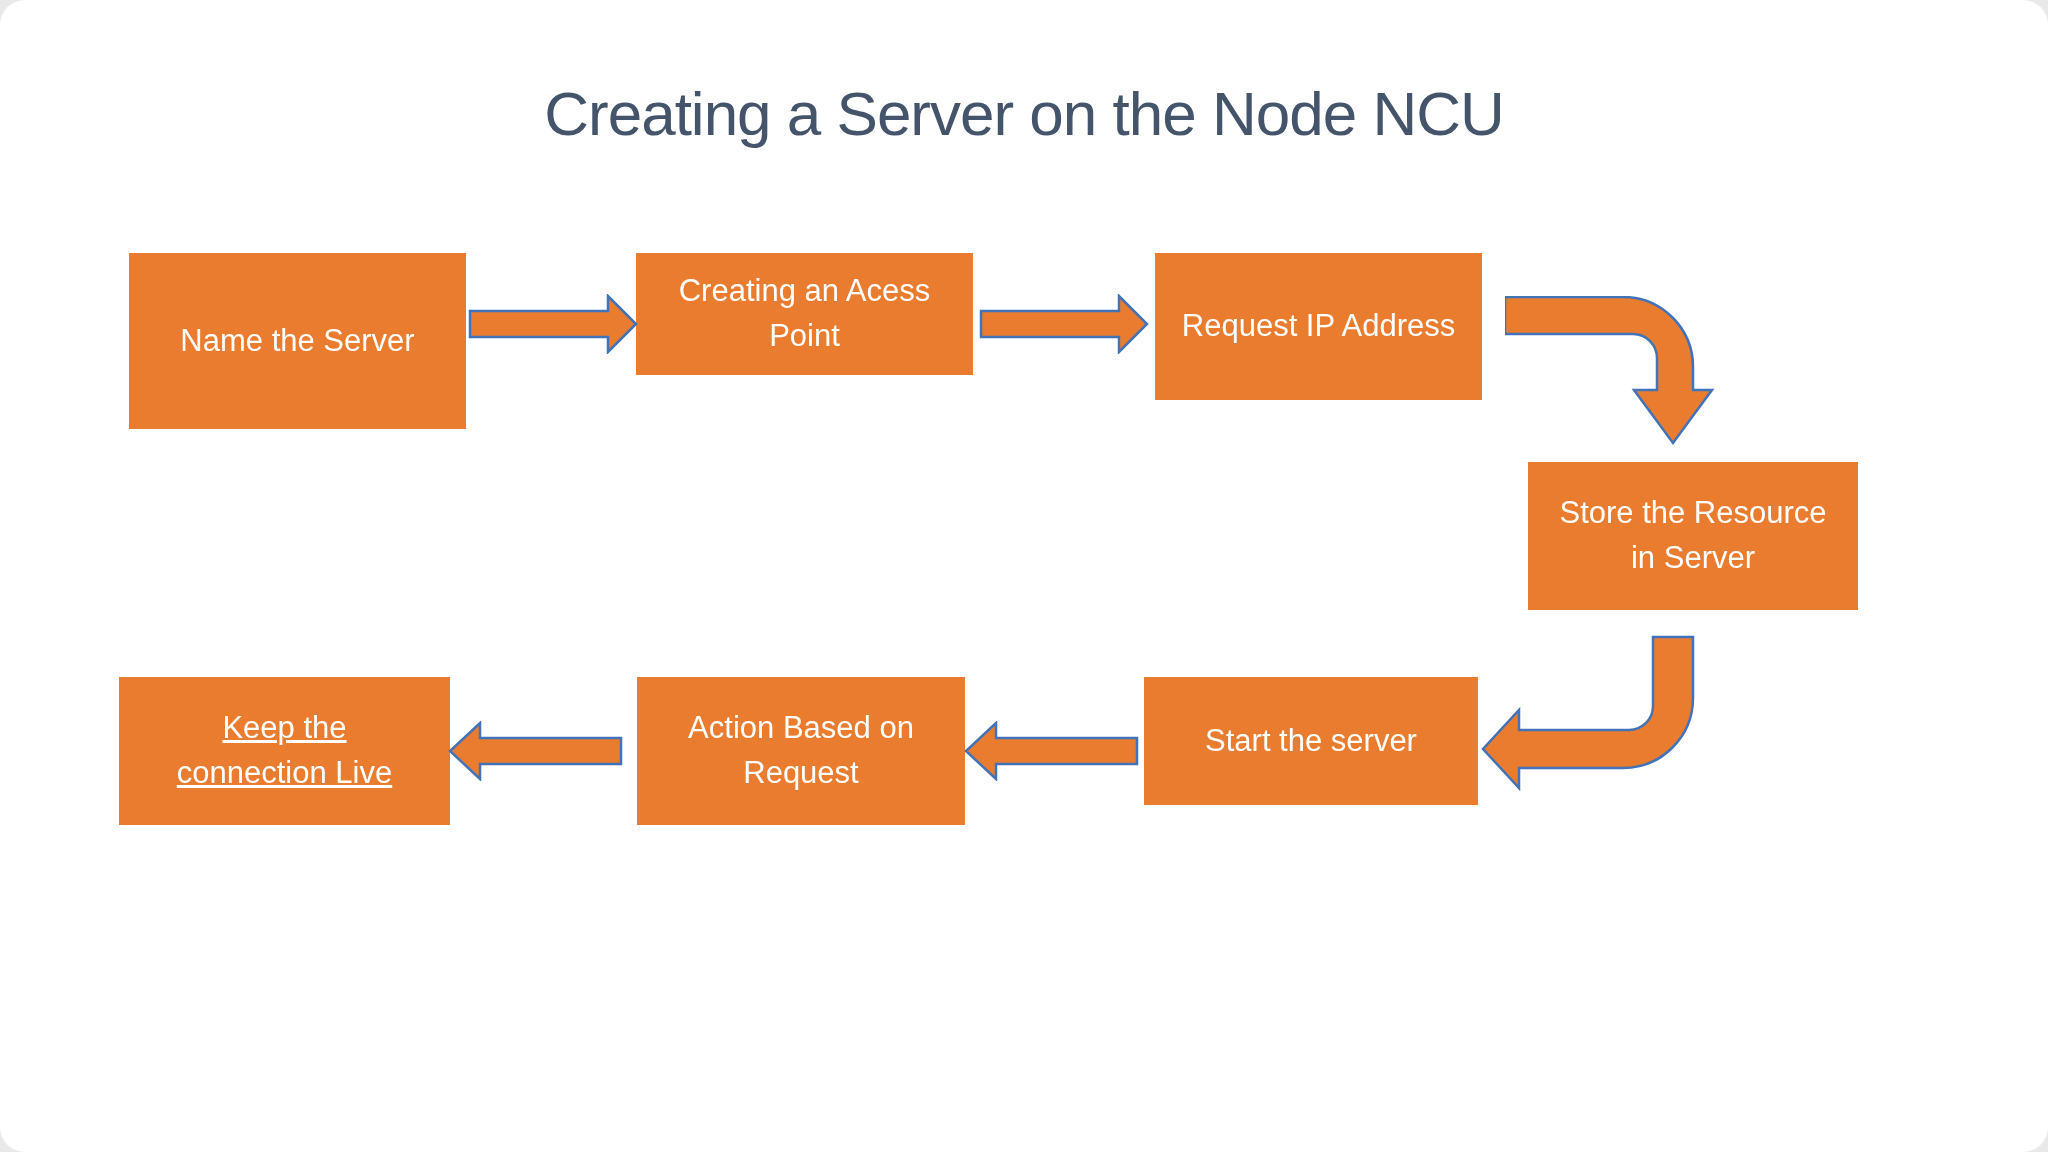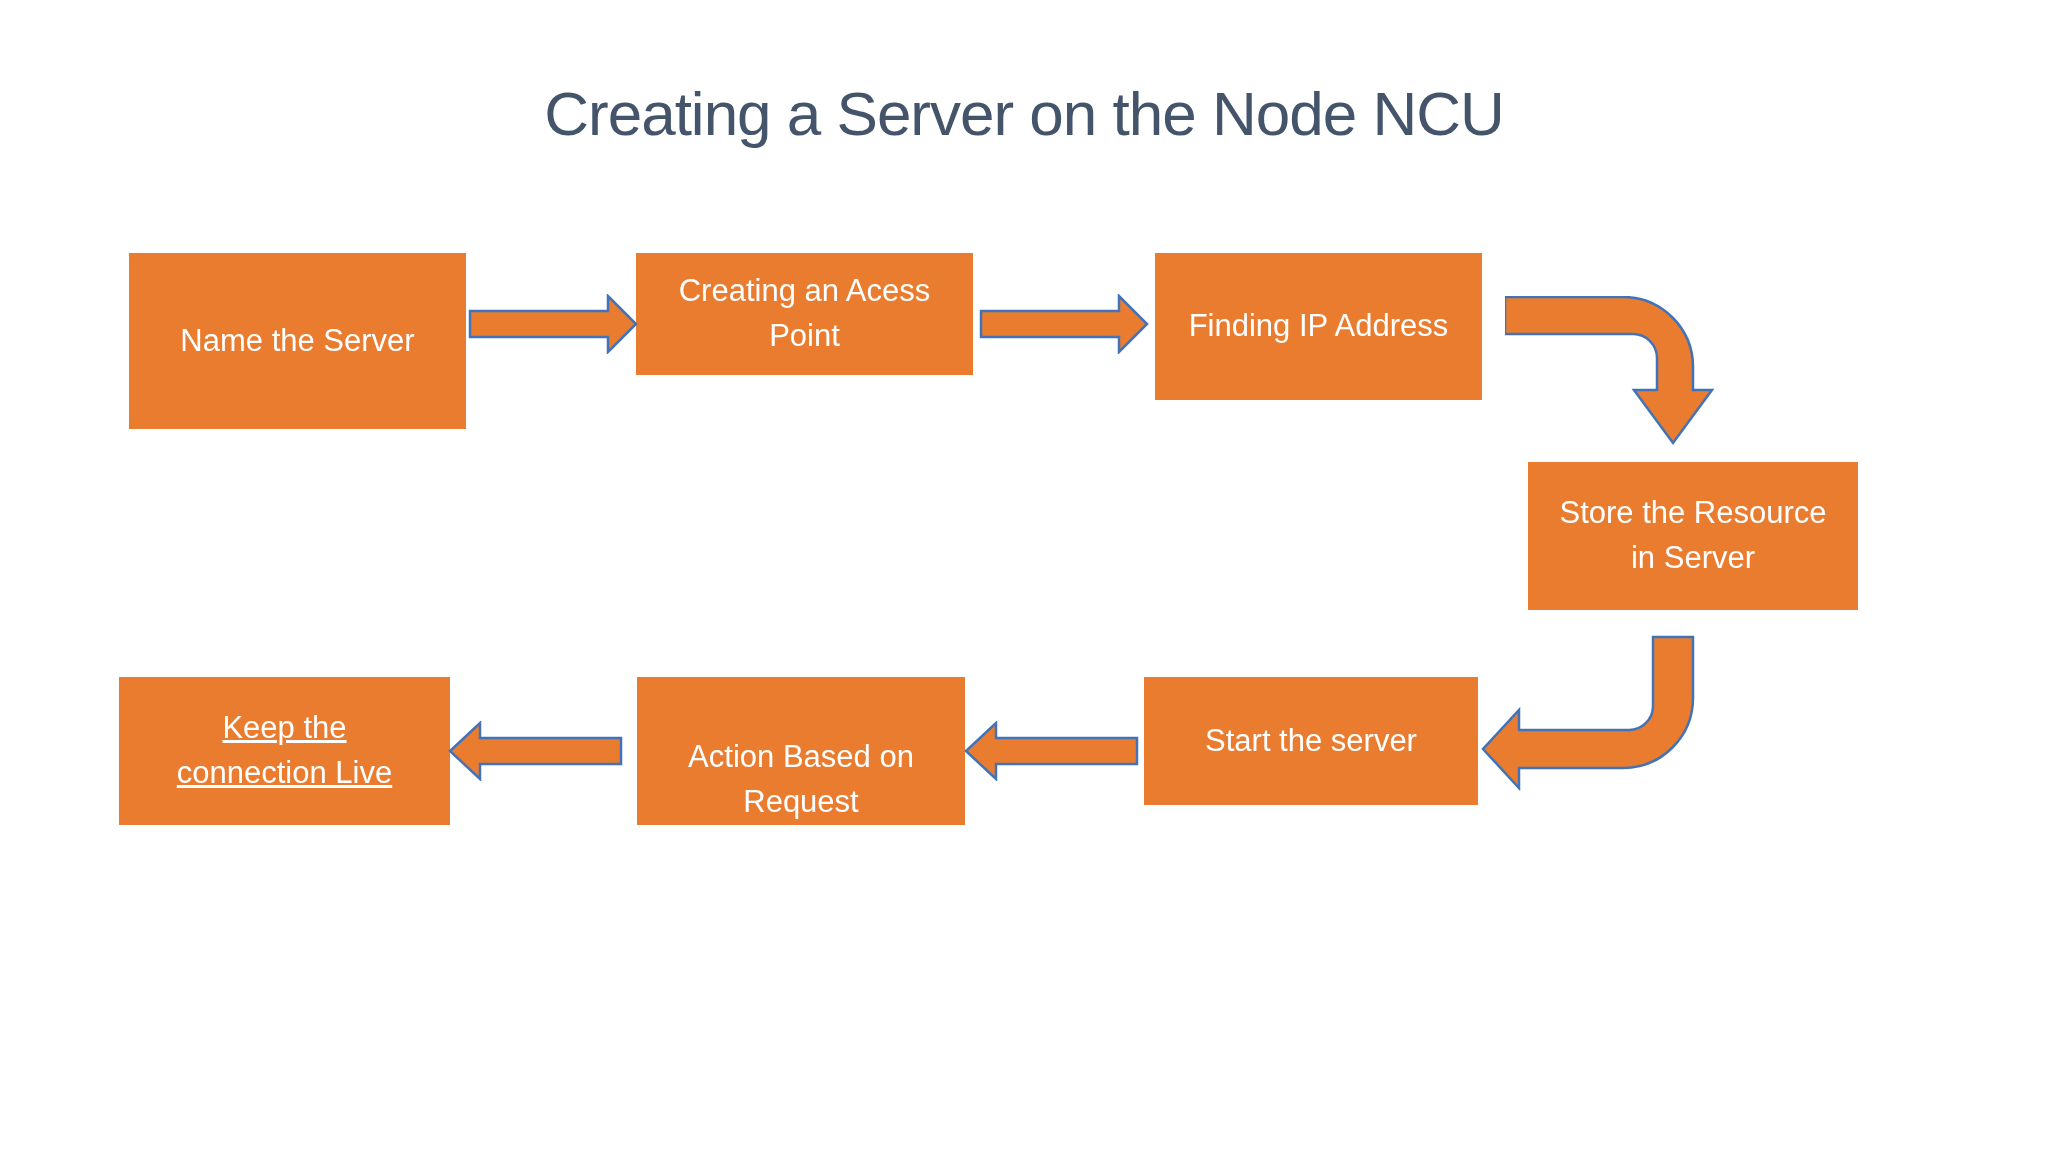--- a/index.html
+++ b/index.html
@@ -10,20 +10,21 @@
     --arrow-outline:#4273B8;
     --title-text:#44546A;
   }
   html,body{margin:0;padding:0;}
   body{background:#e9e9e9;font-family:"Liberation Sans",sans-serif;}
   #stage{
     position:relative;
     width:2048px;height:1152px;
     background:var(--background);
     overflow:hidden;
+    border-radius:25px;
   }
   .title{
     position:absolute;
     left:0;top:78px;width:2048px;
     text-align:center;
     font-size:62px;
     font-weight:400;
     letter-spacing:-1px;
     color:var(--title-text);
     margin:0;
@@ -42,21 +43,21 @@
     font-size:31px;
     line-height:1.45;
     padding:0 8px;
   }
   
   #node-1{left:129px;  top:253px; width:337px; height:176px;}
   #node-2{left:636px;  top:253px; width:337px; height:122px;}
   #node-3{left:1155px; top:253px; width:327px; height:147px;}
   #node-4{left:1528px; top:462px; width:330px; height:148px;}
   #node-5{left:1144px; top:677px; width:334px; height:128px;}
-  #node-6{left:637px;  top:677px; width:328px; height:148px;align-items:flex-end;}
+  #node-6{left:637px;  top:677px; width:328px; height:148px;}
   #node-7{left:119px;  top:677px; width:331px; height:148px;text-decoration:underline;}
   .arrow{position:absolute;}
   .arrow-shape{
     fill:var(--arrow-fill);
     stroke:var(--arrow-outline);
     stroke-width:2.5;
     stroke-linejoin:miter;
   }
   #arrow-1{left:468px;  top:294px;}
   #arrow-2{left:979px;  top:294px;}
@@ -73,21 +74,21 @@
   <h1 class="title">Creating a Server on the Node NCU</h1>
 
   <div class="node" id="node-1">
     <span class="node-label">Name the Server</span>
   </div>
   <div class="node" id="node-2">
     <span class="node-label">Creating an Acess
 Point</span>
   </div>
   <div class="node" id="node-3">
-    <span class="node-label">Finding IP Address</span>
+    <span class="node-label">Request IP Address</span>
   </div>
 
   <div class="node" id="node-4">
     <span class="node-label">Store the Resource
 in Server</span>
   </div>
 
   <div class="node" id="node-5">
     <span class="node-label">Start the server</span>
   </div>

